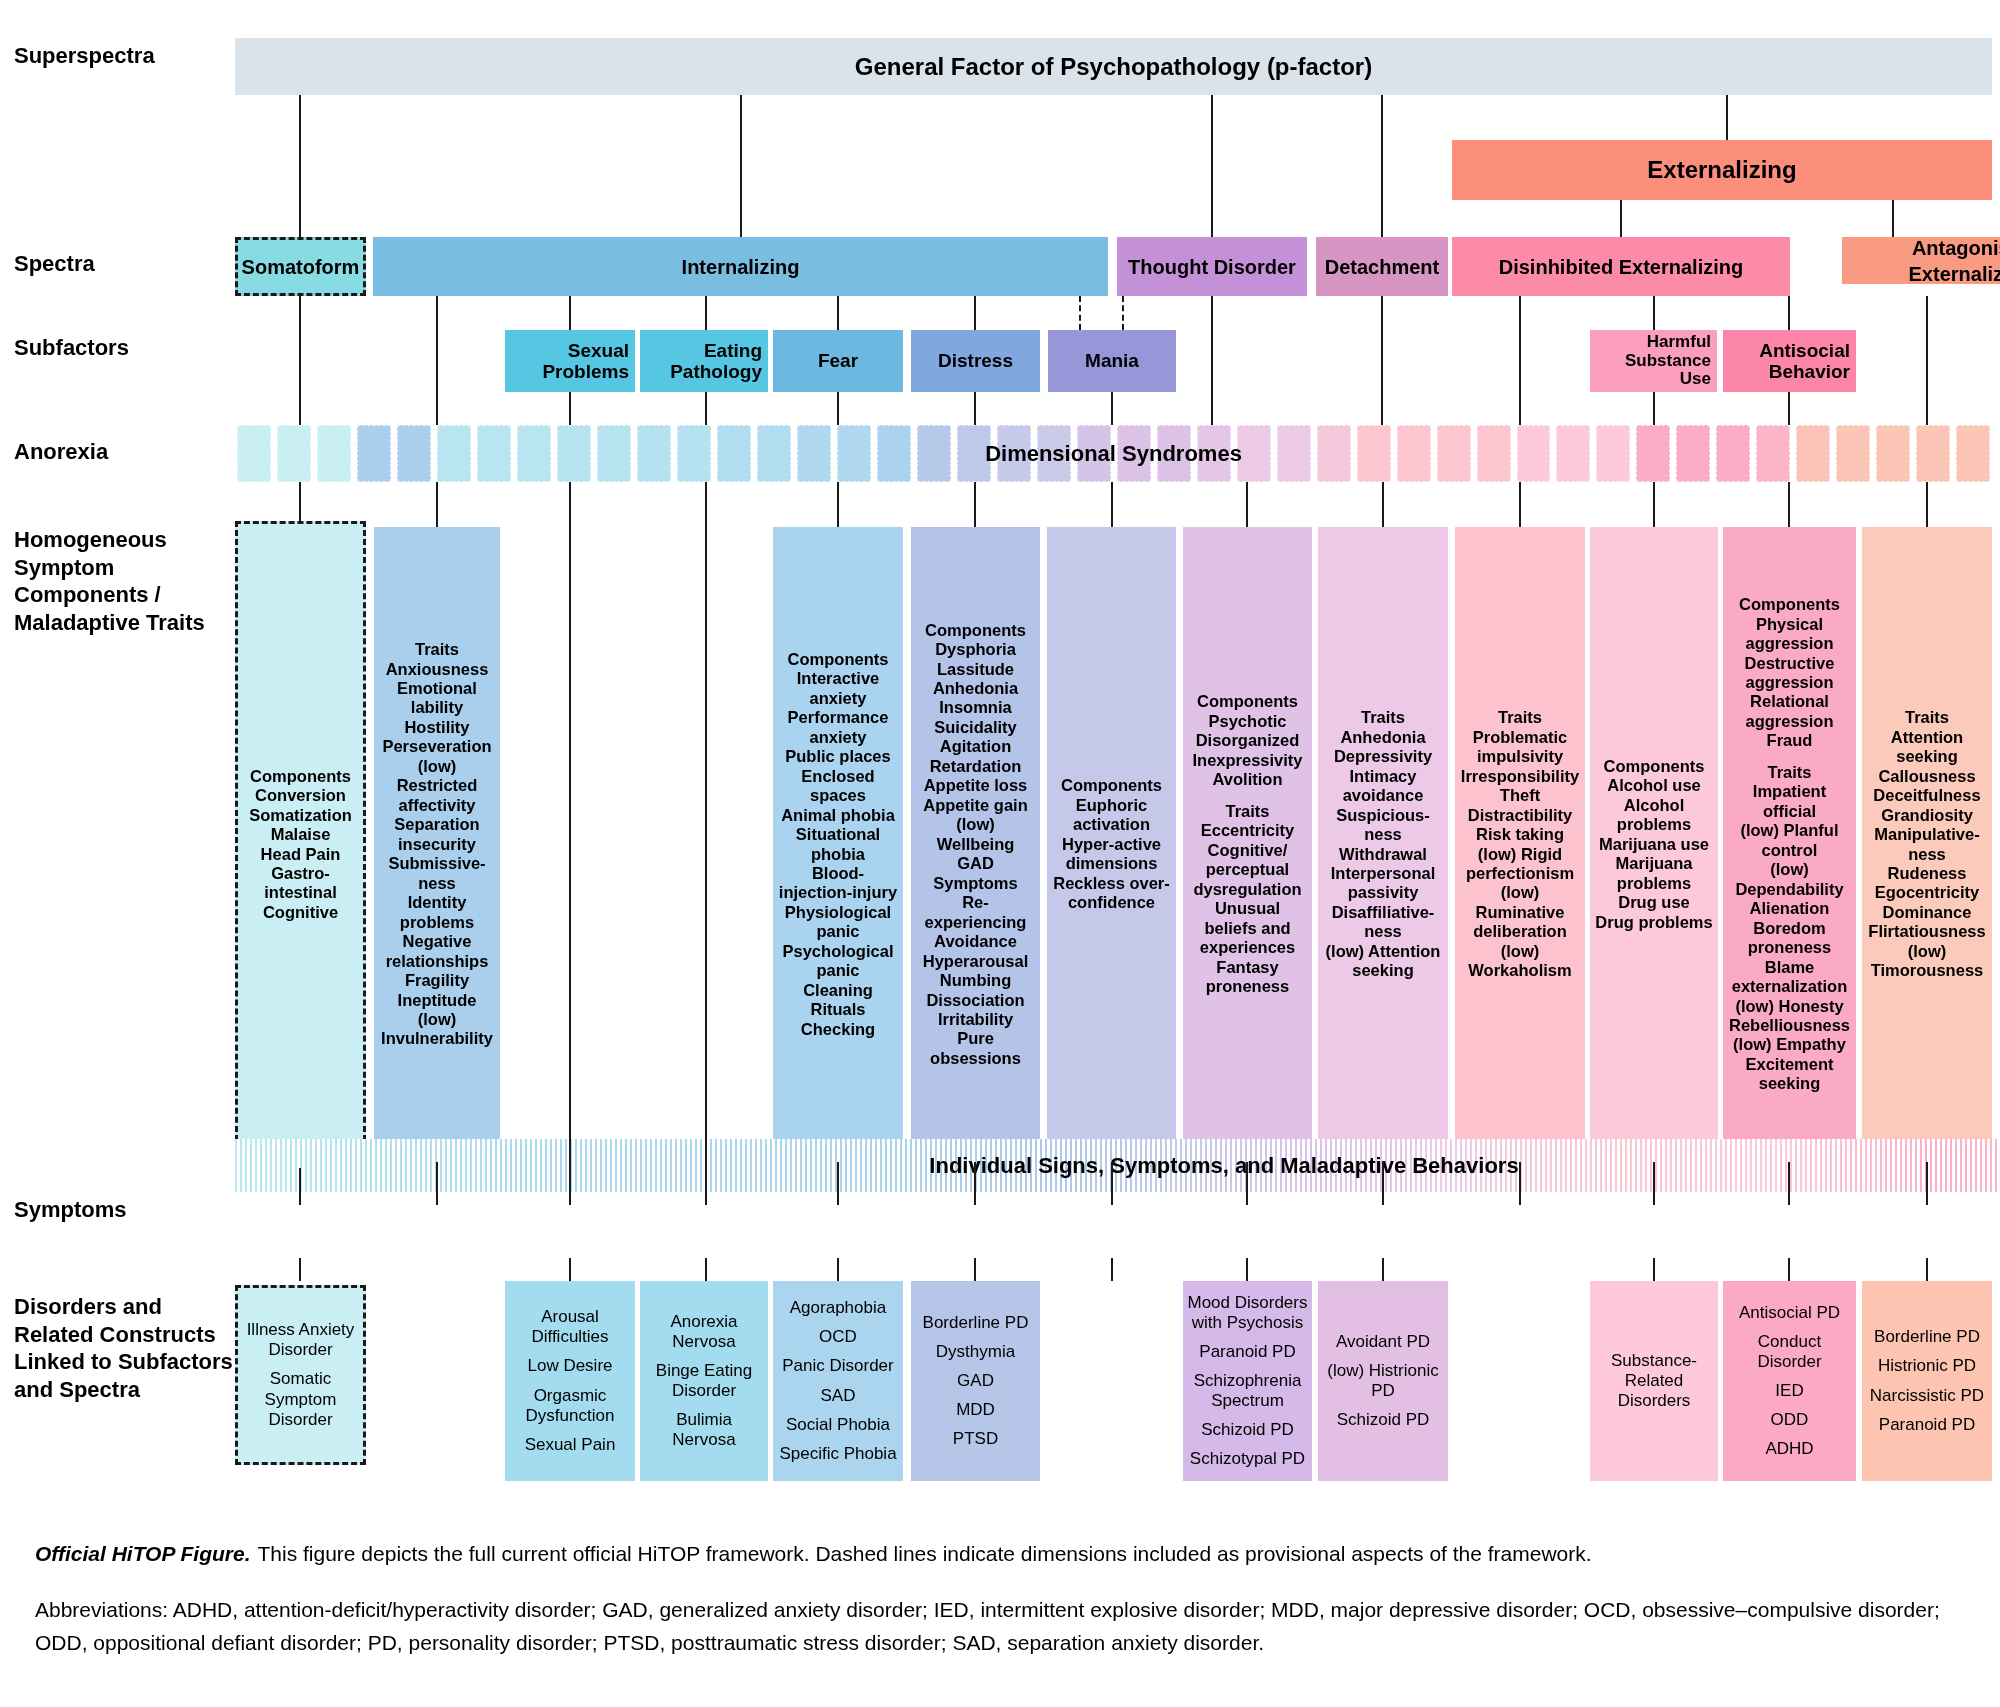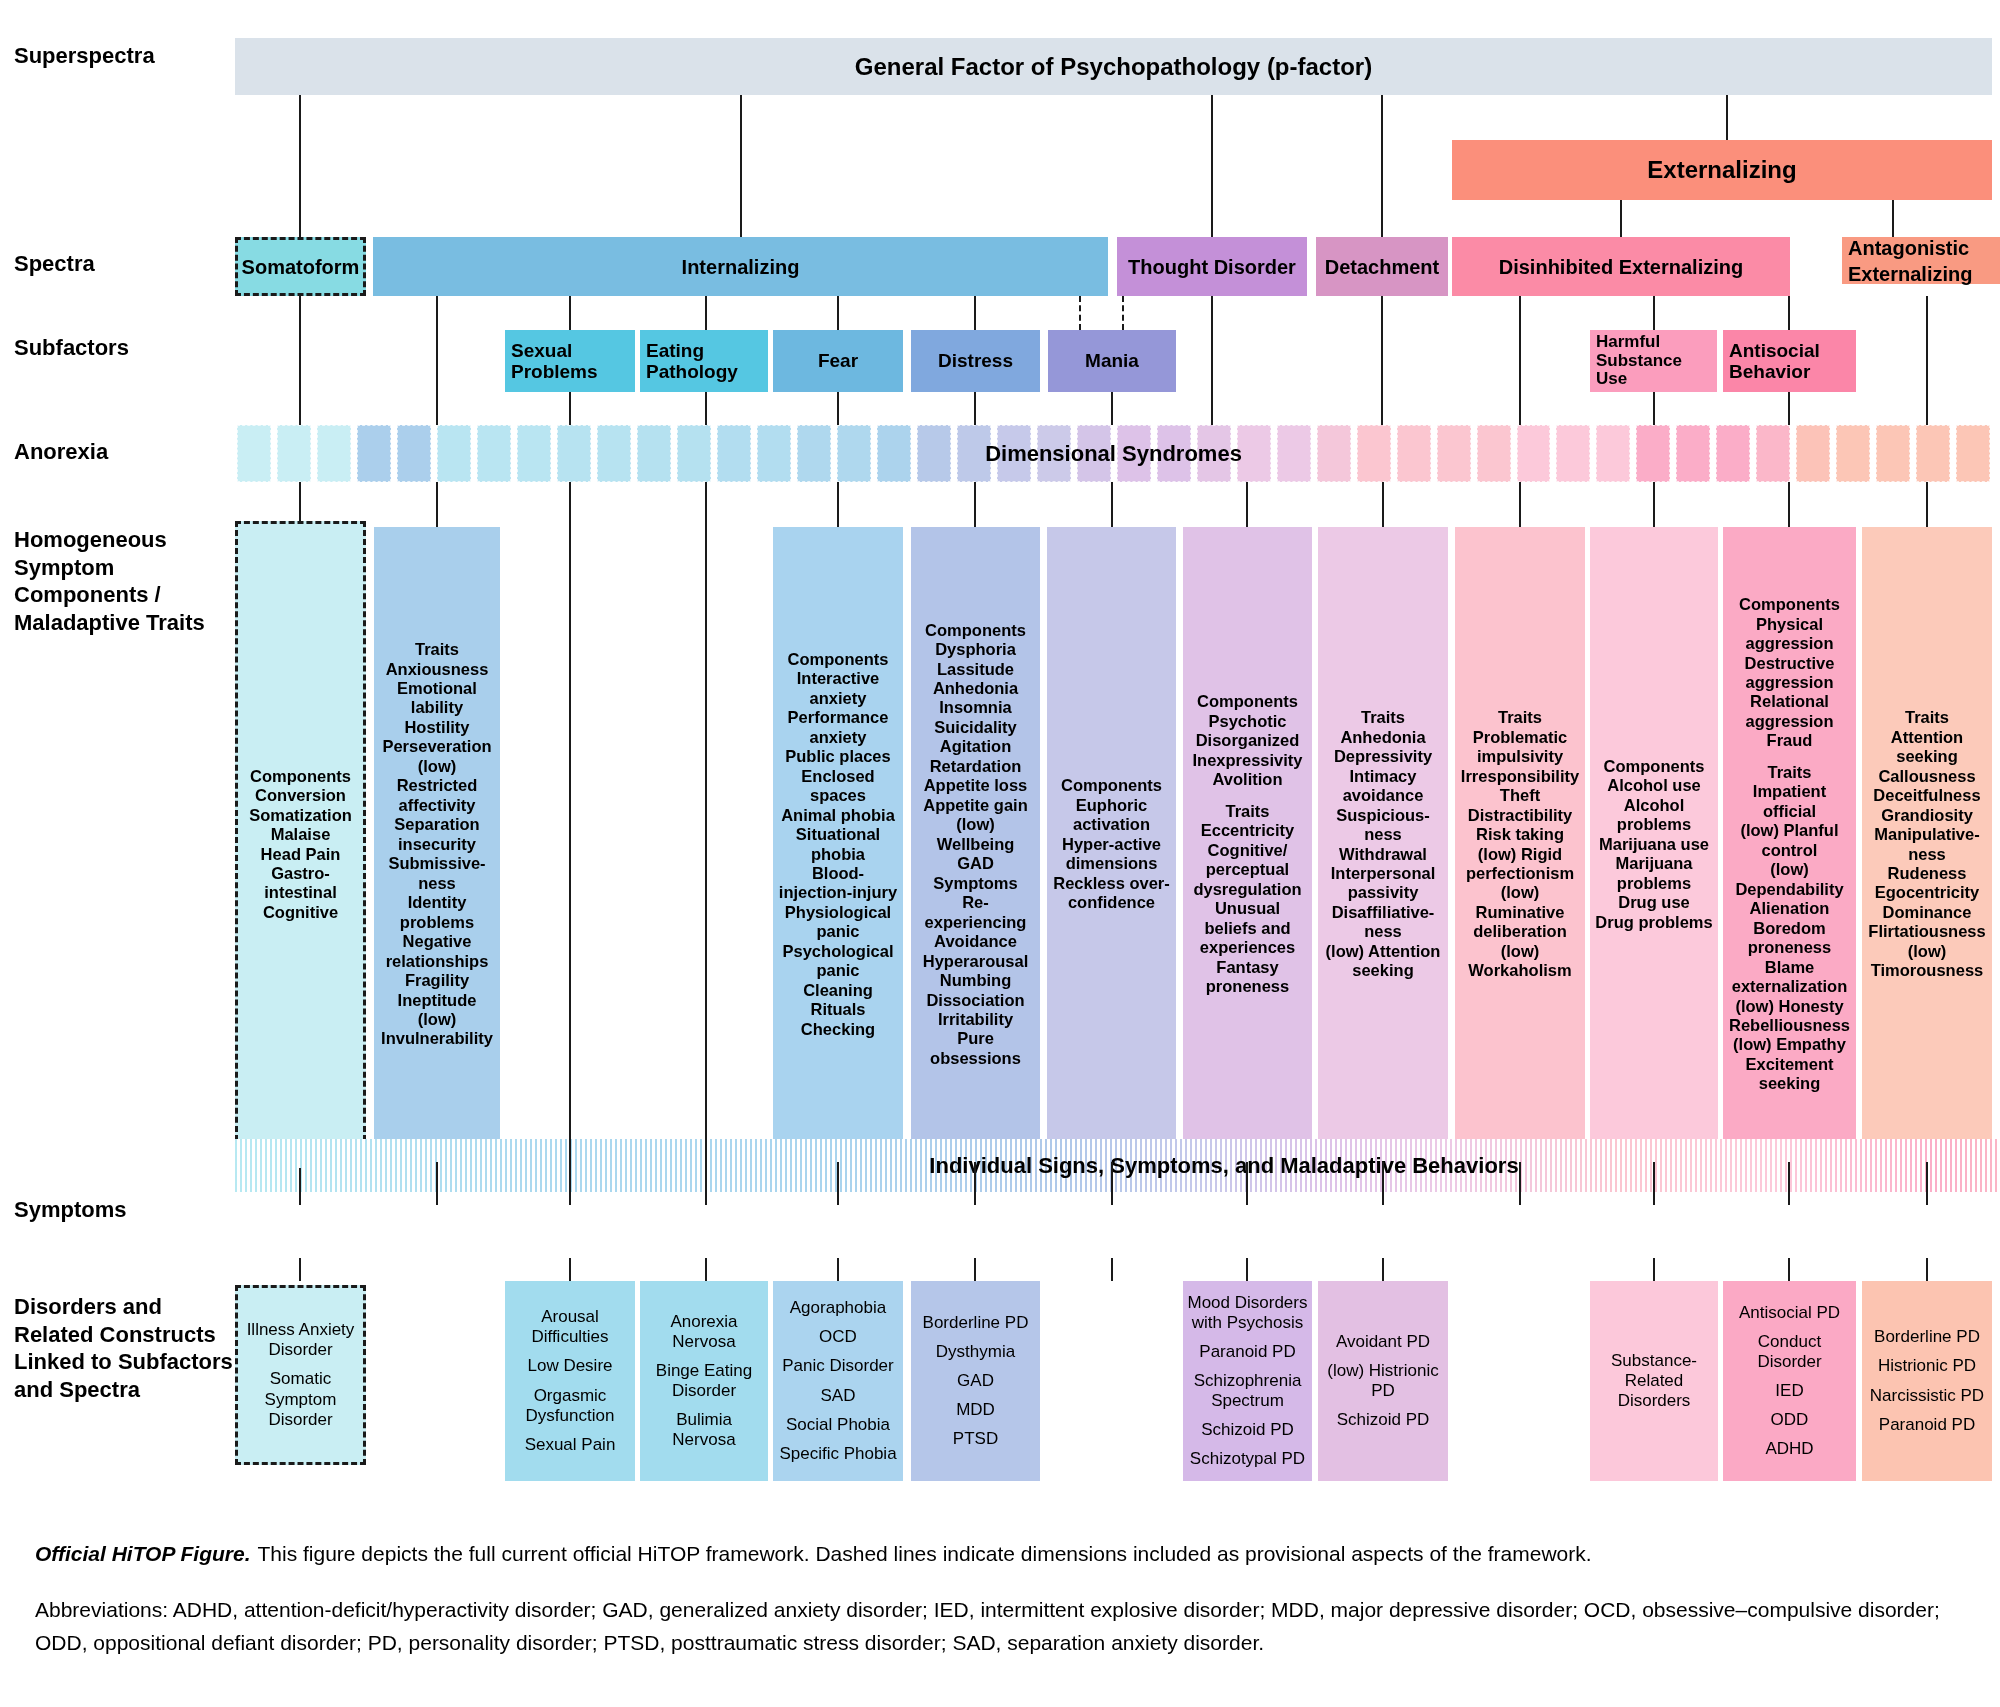--- a/index.html
+++ b/index.html
@@ -1,19 +1,19 @@
 <!DOCTYPE html>
 <html><head>
 <meta charset="utf-8">
 <style>
   html,body{margin:0;padding:0;background:#fff;}
   .canvas{position:relative;width:2000px;height:1707px;background:#fff;
           font-family:"Liberation Sans","DejaVu Sans",sans-serif;color:#000;overflow:hidden;}
   .rowlabel{position:absolute;left:14px;font-weight:700;font-size:22px;line-height:1.25;white-space:nowrap;}
-  .box{position:absolute;display:flex;align-items:center;justify-content:center;text-align:left;
+  .box{position:absolute;display:flex;align-items:center;justify-content:center;text-align:right;
        font-weight:700;box-sizing:border-box;padding:4px 6px;}
   .dashed{border:3px dashed #1a1a1a;}
   .f24{font-size:24px;} .f20{font-size:20px;line-height:1.3;} .f19{font-size:19px;line-height:1.12;} .f17{font-size:17px;line-height:1.08;}
   .col{position:absolute;display:flex;flex-direction:column;align-items:center;justify-content:center;
        text-align:center;font-weight:700;font-size:16.5px;line-height:1.18;box-sizing:border-box;padding:8px 5px;}
   .dis{position:absolute;display:flex;flex-direction:column;align-items:center;justify-content:center;
        text-align:center;font-weight:500;font-size:17px;line-height:1.18;box-sizing:border-box;padding:8px 4px;}
   .dis .li{margin:4.5px 0;}
   .col .li{margin:0;}
   .li.gap{height:12px;}

